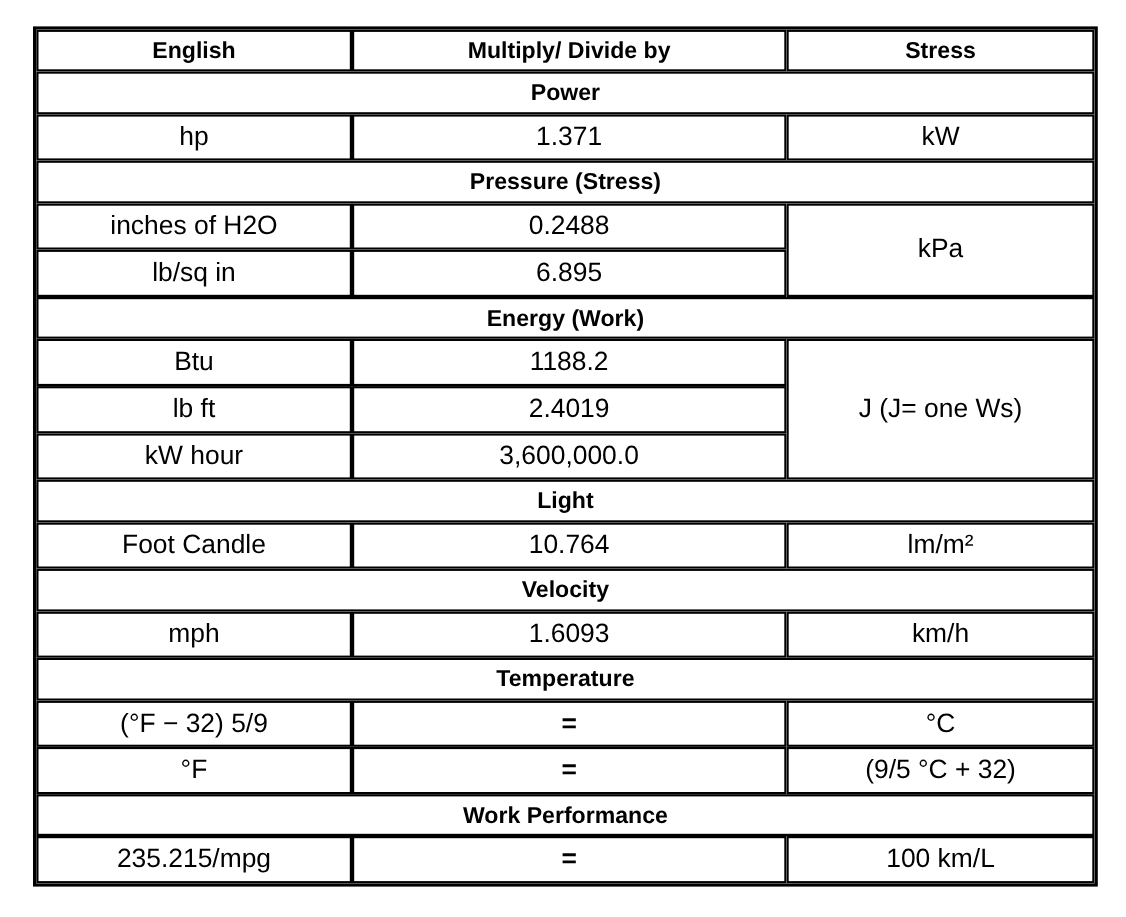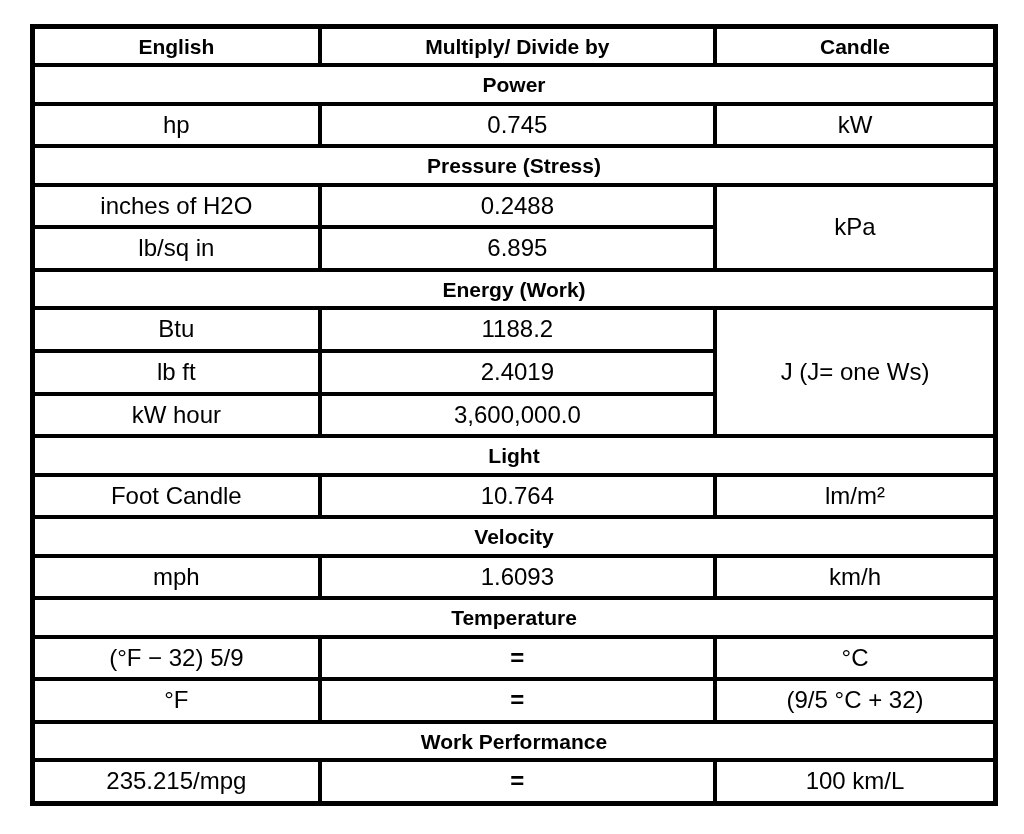--- a/index.html
+++ b/index.html
@@ -64,29 +64,29 @@
     <colgroup>
       <col class="c-english">
       <col class="c-factor">
       <col class="c-metric">
     </colgroup>
 
     <tbody>
         <tr>
       <th>English</th>
       <th>Multiply/ Divide by</th>
-      <th>Candle</th>
+      <th>Stress</th>
     </tr>
 
     <tr>
       <td class="section" colspan="3">Power</td>
     </tr>
     <tr>
       <td>hp</td>
-      <td>0.745</td>
+      <td>1.371</td>
       <td>kW</td>
     </tr>
 
     <tr>
       <td class="section" colspan="3">Pressure (Stress)</td>
     </tr>
     <tr>
       <td>inches of H2O</td>
       <td>0.2488</td>
       <td rowspan="2">kPa</td>

